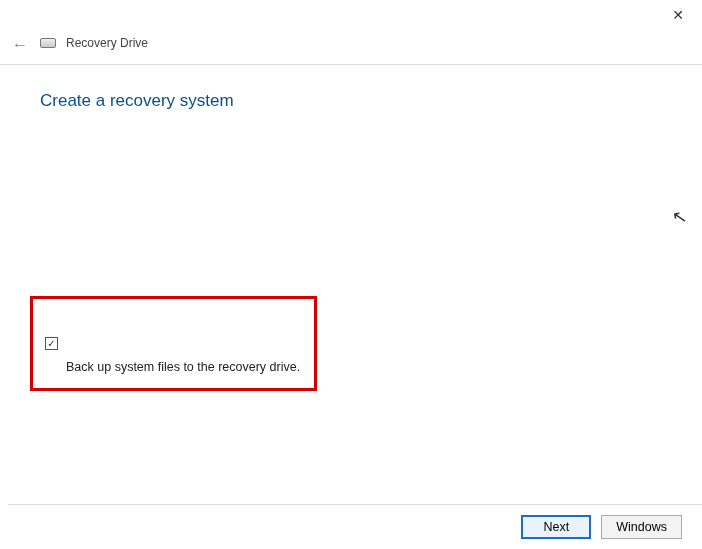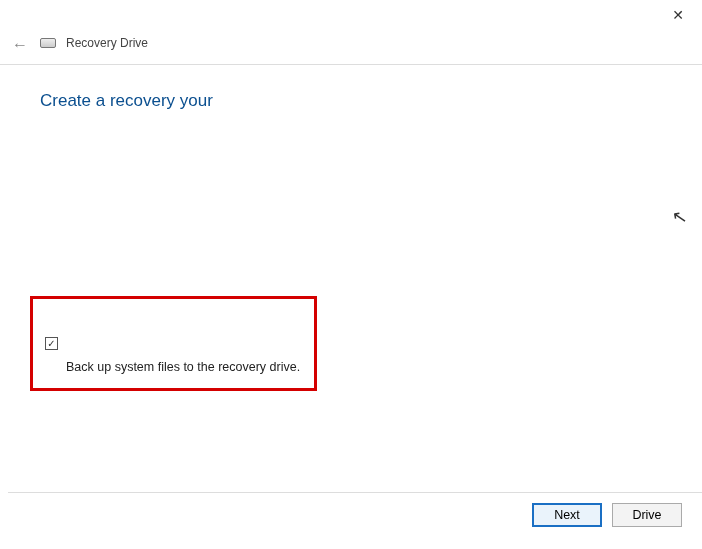--- a/index.html
+++ b/index.html
@@ -85,21 +85,21 @@
       color: #333;
       background: #fff;
     }
     .chk-label {
       font-size: 12.5px;
       color: #222;
       margin-top: 47px;
     }
     .footer {
       position: absolute;
-      bottom: 12px;
+      bottom: 0;
       left: 0;
       right: 0;
       border-top: 1px solid #ddd;
       padding: 10px 20px 10px 0;
       display: flex;
       justify-content: flex-end;
       gap: 10px;
       margin-left: 8px;
     }
     .btn {
@@ -132,26 +132,26 @@
   <span class="close-x">✕</span>
 </div>
 
 <div class="header">
   <span class="back-arrow">←</span>
   <span class="drive-icon"></span>
   <span class="header-title">Recovery Drive</span>
 </div>
 
 <div class="content">
-  <h1 class="page-heading">Create a recovery your</h1>
+  <h1 class="page-heading">Create a recovery system</h1>
 </div>
 
 <div class="checkbox-wrap">
   <span class="chk">✓</span>
   <span class="chk-label">Back up system files to the recovery drive.</span>
 </div>
 
 <span class="cursor">↖</span>
 
 <div class="footer">
   <button class="btn btn-primary">Next</button>
-  <button class="btn">Drive</button>
+  <button class="btn">Windows</button>
 </div>
 
 </body></html>

